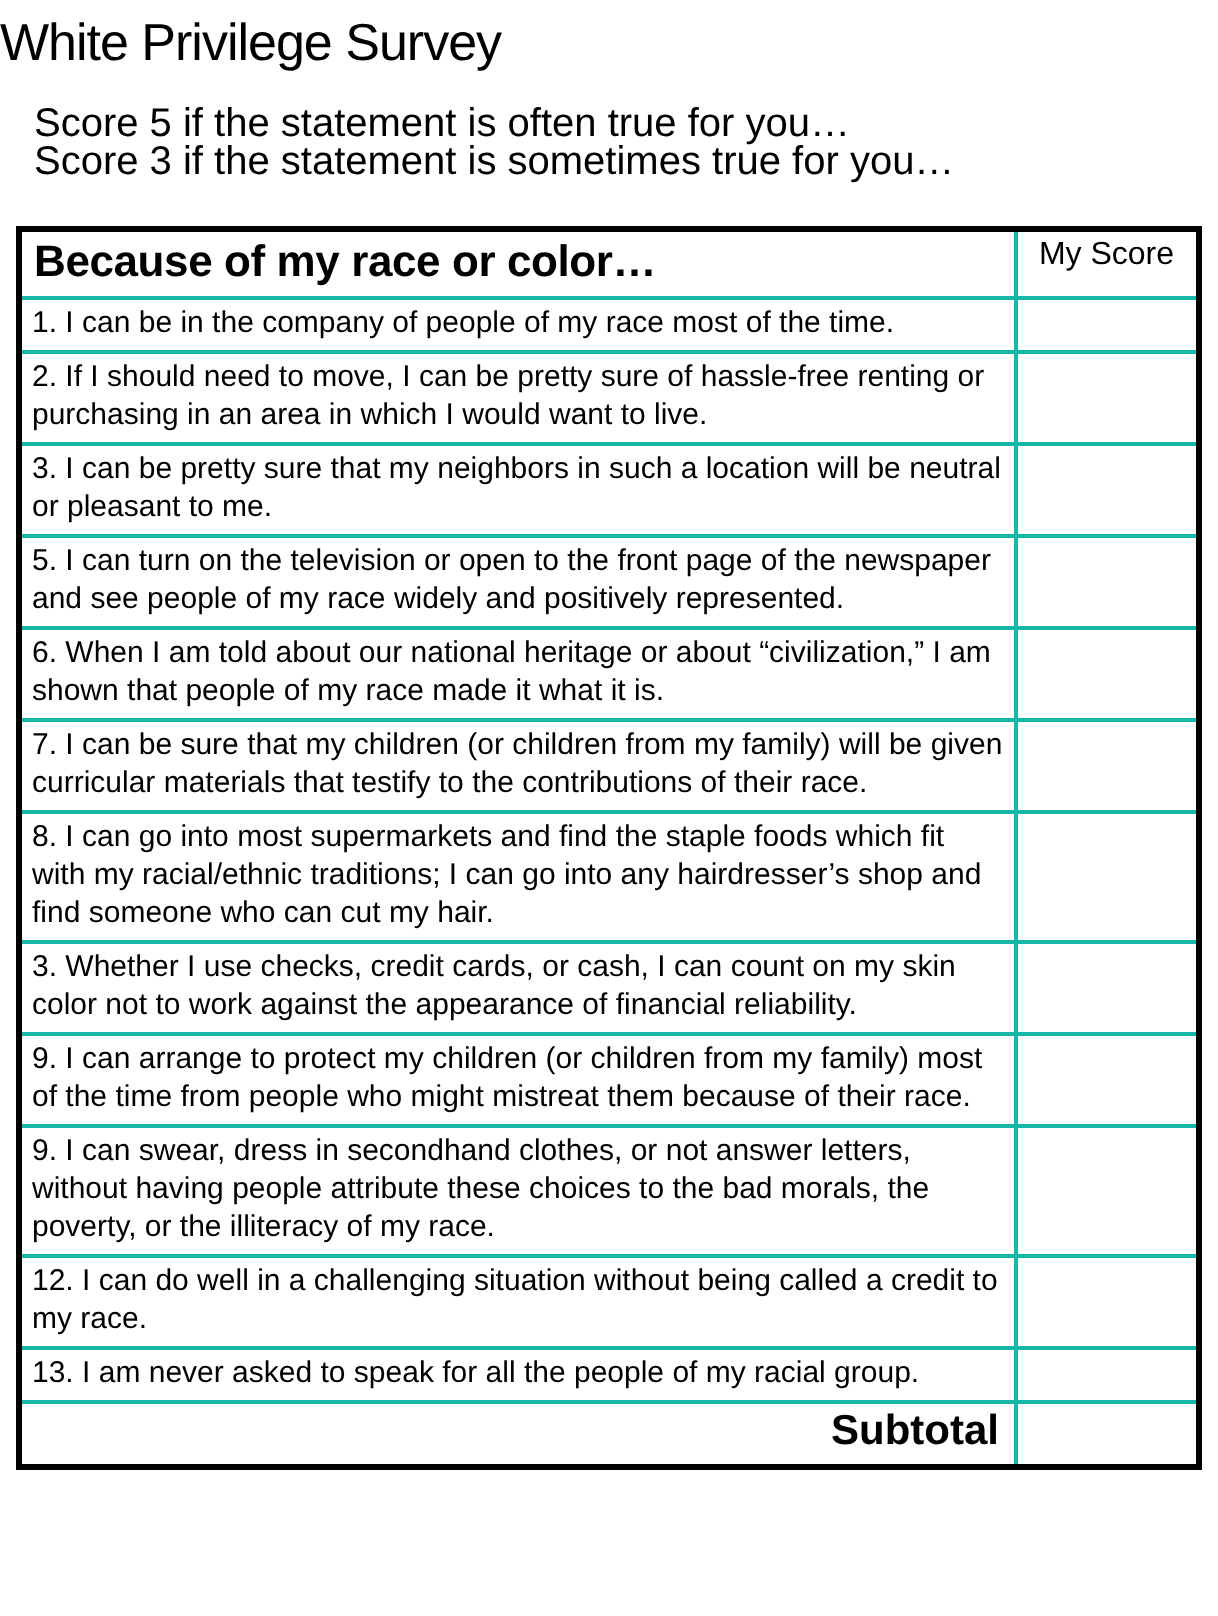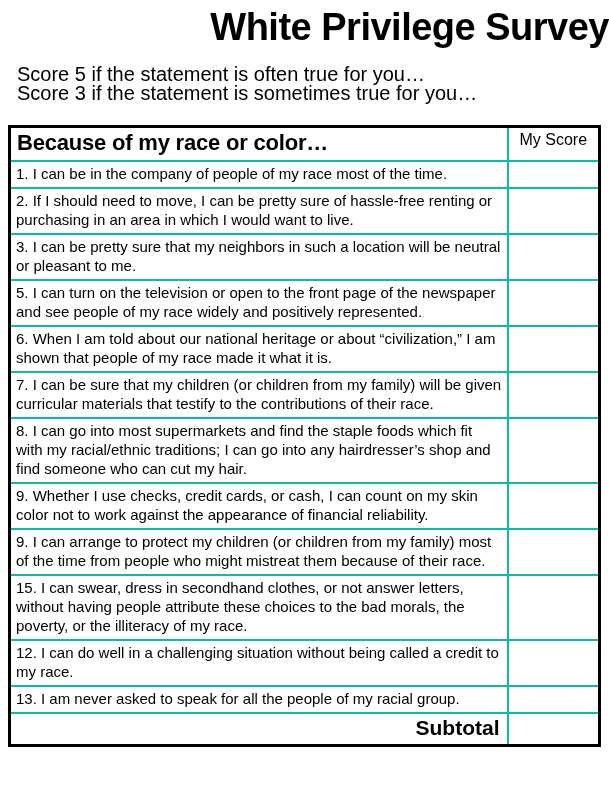--- a/index.html
+++ b/index.html
@@ -10,23 +10,23 @@
     font-family: "Liberation Sans", sans-serif;
   }
   .page {
     width: 609px;
     height: 808px;
     background: #ffffff;
     overflow: hidden;
     box-sizing: border-box;
   }
   .title {
-    font-size: 38px;
-    font-weight: 700;
-    text-align: right;
+    font-size: 26px;
+    font-weight: 400;
+    text-align: left;
     margin: 6px 0 16px 0;
     letter-spacing: -0.5px;
   }
   .instructions {
     margin: 0 0 0 17px;
     font-size: 20px;
     line-height: 19px;
   }
   .instruction-line { white-space: nowrap; }
   table.survey {
@@ -118,29 +118,29 @@
       </tr>
       <tr>
         <td class="stmt">7. I can be sure that my children (or children from my family) will be given curricular materials that testify to the contributions of their race.</td>
         <td class="score"></td>
       </tr>
       <tr>
         <td class="stmt">8. I can go into most supermarkets and find the staple foods which fit with my racial/ethnic traditions; I can go into any hairdresser’s shop and find someone who can cut my hair.</td>
         <td class="score"></td>
       </tr>
       <tr>
-        <td class="stmt">9. Whether I use checks, credit cards, or cash, I can count on my skin color not to work against the appearance of financial reliability.</td>
+        <td class="stmt">3. Whether I use checks, credit cards, or cash, I can count on my skin color not to work against the appearance of financial reliability.</td>
         <td class="score"></td>
       </tr>
       <tr>
         <td class="stmt">9. I can arrange to protect my children (or children from my family) most of the time from people who might mistreat them because of their race.</td>
         <td class="score"></td>
       </tr>
       <tr>
-        <td class="stmt">15. I can swear, dress in secondhand clothes, or not answer letters, without having people attribute these choices to the bad morals, the poverty, or the illiteracy of my race.</td>
+        <td class="stmt">9. I can swear, dress in secondhand clothes, or not answer letters, without having people attribute these choices to the bad morals, the poverty, or the illiteracy of my race.</td>
         <td class="score"></td>
       </tr>
       <tr>
         <td class="stmt">12. I can do well in a challenging situation without being called a credit to my race.</td>
         <td class="score"></td>
       </tr>
       <tr>
         <td class="stmt">13. I am never asked to speak for all the people of my racial group.</td>
         <td class="score"></td>
       </tr>

